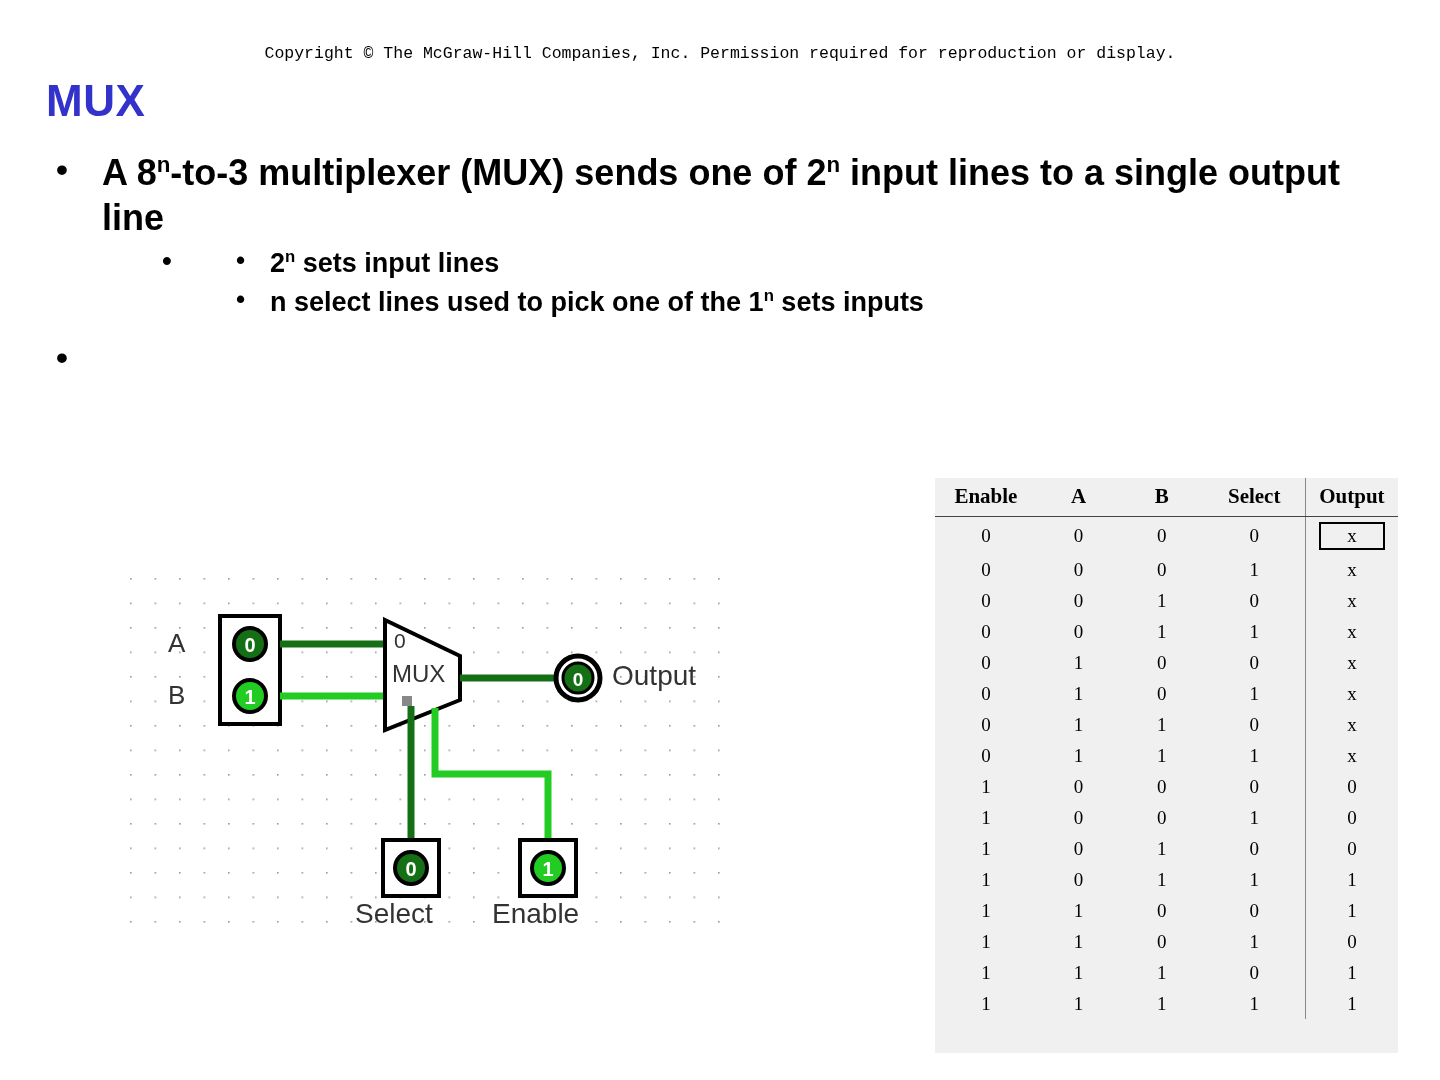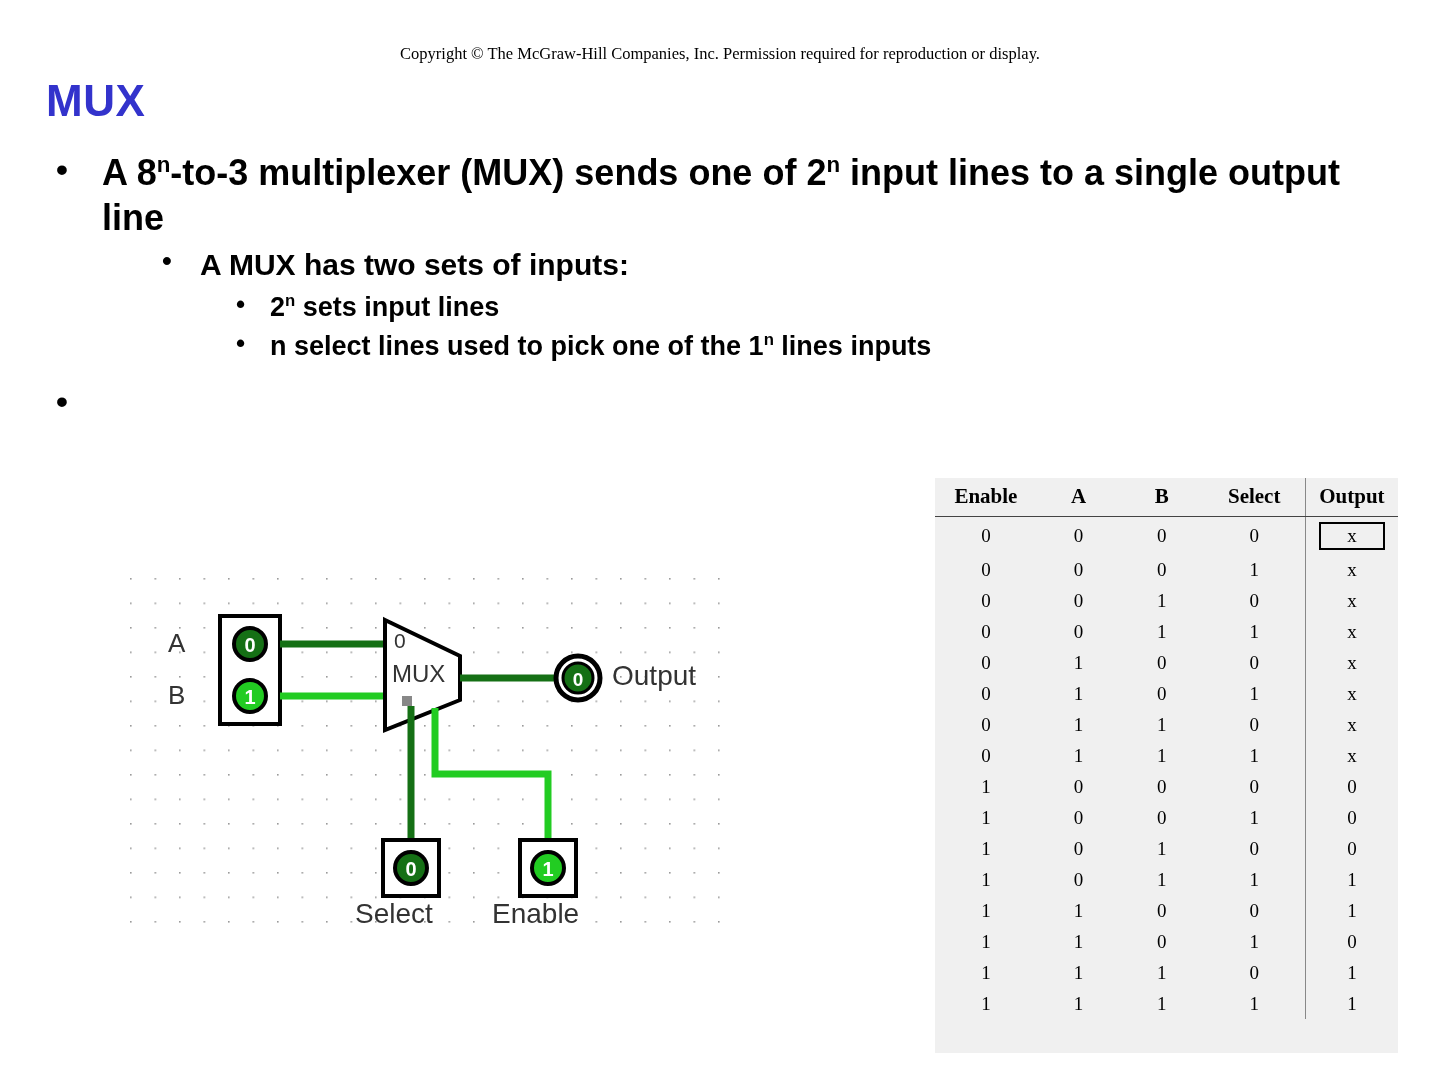--- a/index.html
+++ b/index.html
@@ -15,21 +15,21 @@
     overflow: hidden;
   }
   .copyright {
     position: absolute;
     top: 44px;
     left: 0;
     width: 1440px;
     text-align: center;
     font-size: 16.5px;
     color: #000000;
-    font-family: Liberation Serif, serif;
+    font-family: Liberation Mono, monospace;
   }
   .slide-title {
     position: absolute;
     top: 76px;
     left: 46px;
     font-size: 44px;
     font-weight: bold;
     color: #3333cc;
     letter-spacing: 0.5px;
   }
@@ -148,31 +148,30 @@
 
 <div class="bullets">
 
   <div class="b1">
     <span class="dot">•</span>
     <span>A 8</span><sup>n</sup><span>-to-3 multiplexer (MUX) sends one of 2</span><sup>n</sup><span> input lines to a single output line</span>
   </div>
 
   <div class="b2">
     <span class="dot">•</span>
-    <span>A MUX has two sets of inputs:</span>
   </div>
 
   <div class="b3">
     <span class="dot">•</span>
     <span>2</span><sup>n</sup><span> sets input lines</span>
   </div>
 
   <div class="b3">
     <span class="dot">•</span>
-    <span>n select lines used to pick one of the 1</span><sup>n</sup><span> lines inputs</span>
+    <span>n select lines used to pick one of the 1</span><sup>n</sup><span> sets inputs</span>
   </div>
 
   <div class="spacer-lg"></div>
 
   <div class="b1">
     <span class="dot">•</span>
   </div>
 
 </div>
 

